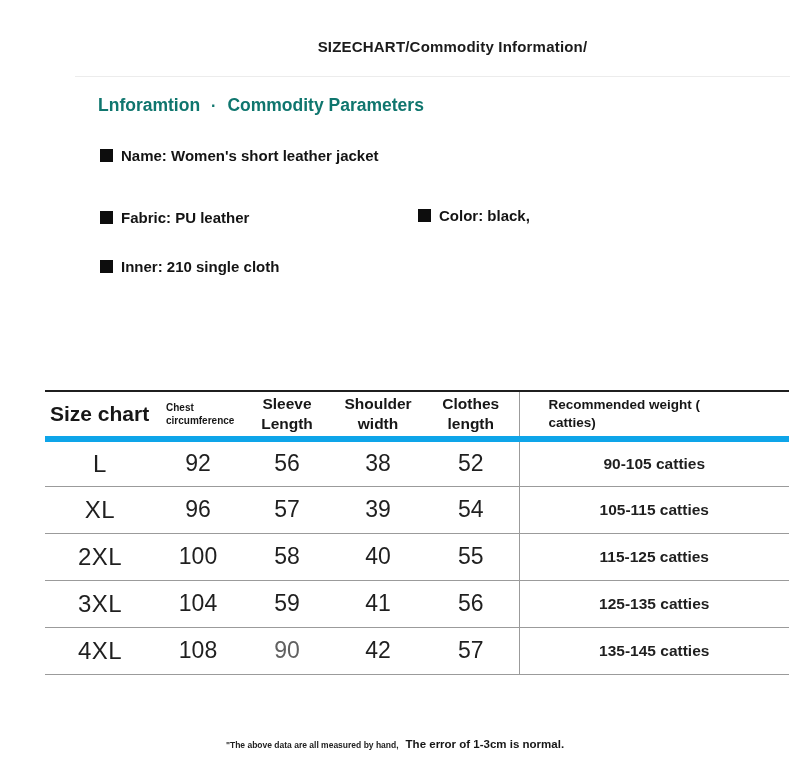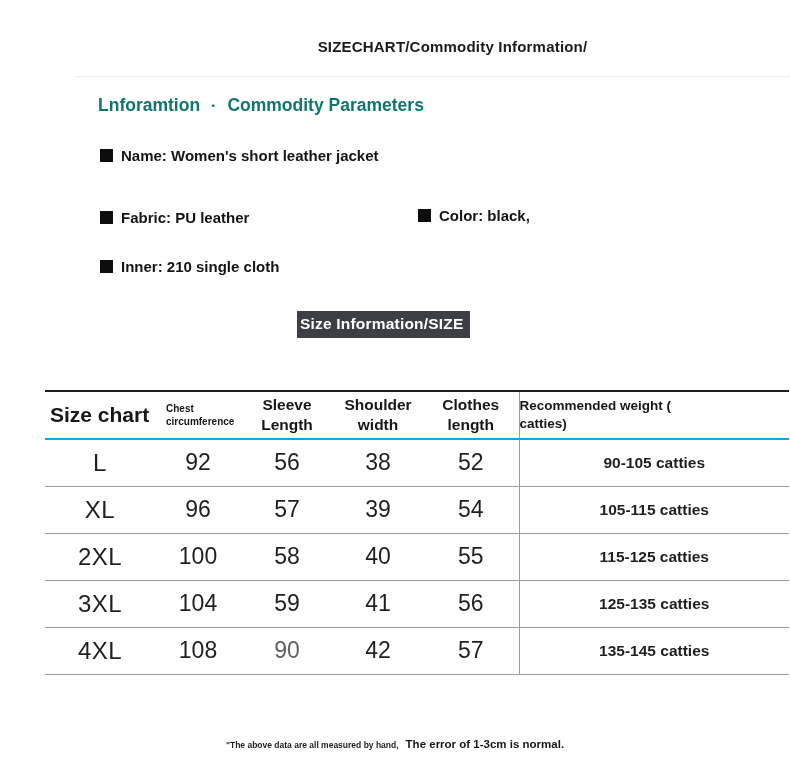--- a/index.html
+++ b/index.html
@@ -53,27 +53,27 @@
     letter-spacing:.2px;
     white-space:nowrap;
   }
   
   table.size-table{
     position:absolute;left:45px;top:390px;
     width:744px;
     border-collapse:collapse;table-layout:fixed;
     border-top:2px solid #1f1f1f;
   }
-  table.size-table thead tr{height:48px;border-bottom:2px solid #0ea5e9;}
+  table.size-table thead tr{height:48px;border-bottom:6px solid #0ea5e9;}
   table.size-table tbody tr{height:47px;border-bottom:1px solid #9b9b9b;}
   th{font-weight:bold;color:#171717;vertical-align:middle;padding:0;}
   th.h-size{font-size:21px;text-align:left;padding-left:5px;}
   th.h-chest{font-size:10px;text-align:left;padding-left:11px;line-height:1.3;}
   th.h-mid{font-size:15.5px;text-align:center;line-height:1.3;}
-  th.h-weight{font-size:13.5px;text-align:left;line-height:1.3;}
+  th.h-weight{font-size:13.5px;text-align:left;padding-left:29px;line-height:1.3;}
   th.h-weight .wrapbox{display:block;width:195px;}
   td{text-align:center;color:#1f1f1f;padding:0;vertical-align:middle;}
   td.c-size{font-size:24px;font-weight:400;letter-spacing:.5px;}
   td.c-num{font-size:23px;font-weight:400;}
   td.c-num.muted{color:#606060;}
   td.c-weight{font-size:15.5px;font-weight:bold;}
   td.c-weight, th.h-weight{border-left:1px solid #9b9b9b;}
   
   .footnote{
     position:absolute;left:0;right:0;top:734px;
@@ -101,21 +101,20 @@
   <div class="param param-fabric">
     <span class="sq"></span><span>Fabric: PU leather</span>
   </div>
   <div class="param param-inner">
     <span class="sq"></span><span>Inner: 210 single cloth</span>
   </div>
   <div class="param param-color">
     <span class="sq"></span><span>Color: black,</span>
   </div>
 
-  <div class="size-banner">Size Information/SIZE</div>
 
   <table class="size-table">
     <colgroup>
       <col style="width:110px">
         <col style="width:86px">
         <col style="width:92px">
       <col style="width:90px">
         <col style="width:96px">
         <col style="width:270px">
     </colgroup>

